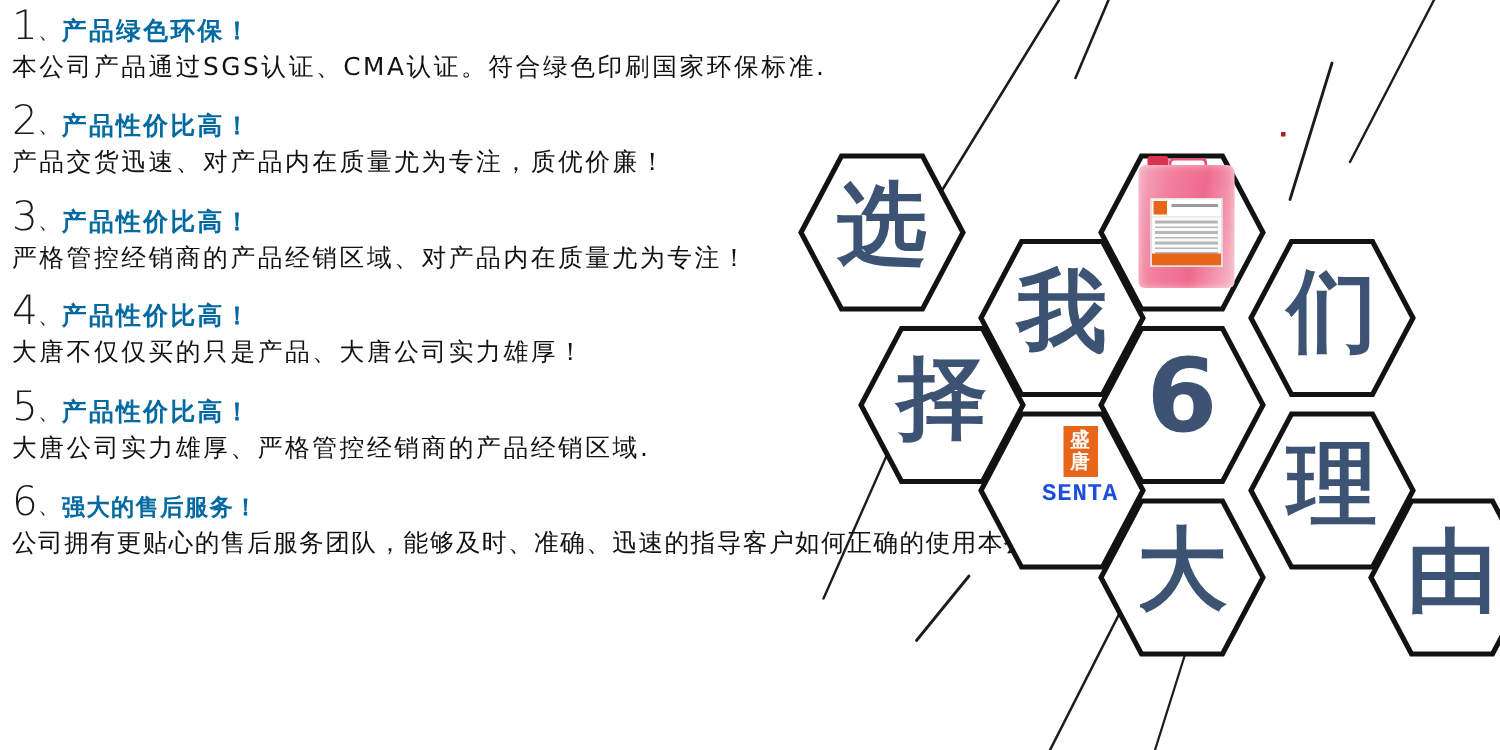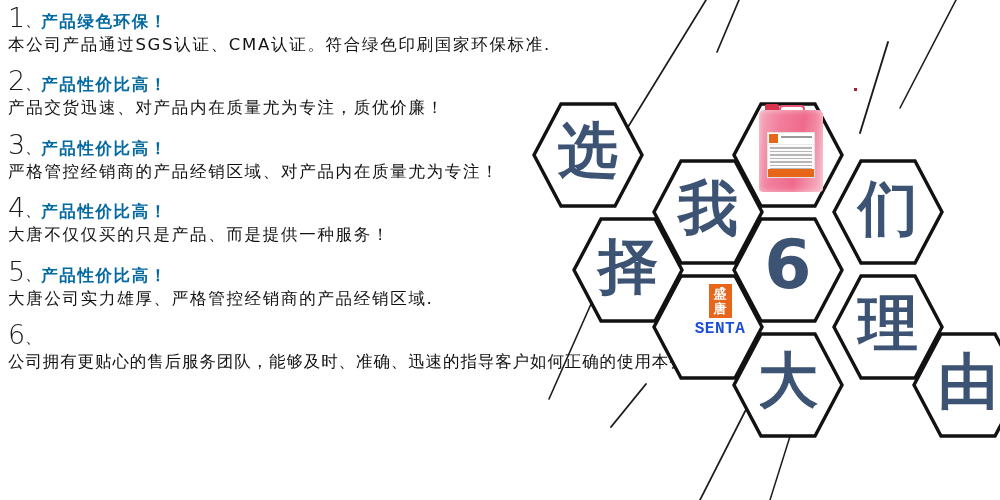--- a/index.html
+++ b/index.html
@@ -262,36 +262,37 @@
       </div>
       <div class="reason-detail">严格管控经销商的产品经销区域、对产品内在质量尤为专注！</div>
     </div>
 
     <div class="reason">
       <div class="reason-head">
         <span class="reason-num">4</span>
         <span class="reason-dun">、</span>
         <span class="reason-title">产品性价比高！</span>
       </div>
-      <div class="reason-detail">大唐不仅仅买的只是产品、而是提供一种服务！</div>
+      <div class="reason-detail">大唐不仅仅买的只是产品、大唐公司实力雄厚！</div>
     </div>
 
     <div class="reason">
       <div class="reason-head">
         <span class="reason-num">5</span>
         <span class="reason-dun">、</span>
         <span class="reason-title">产品性价比高！</span>
       </div>
       <div class="reason-detail">大唐公司实力雄厚、严格管控经销商的产品经销区域.</div>
     </div>
 
     <div class="reason last">
       <div class="reason-head">
         <span class="reason-num">6</span>
         <span class="reason-dun">、</span>
+        <span class="reason-title">强大的售后服务！</span>
       </div>
       <div class="reason-detail">公司拥有更贴心的售后服务团队，能够及时、准确、迅速的指导客户如何正确的使用本公司产品</div>
     </div>
 
   </div>
 
   <svg id="hex-cluster" viewBox="0 0 1000 500" width="1000" height="500">
     <g fill="#ffffff" stroke="#121212" stroke-width="3.4" stroke-linejoin="miter">
 
       <polygon points="561,104 615,104 642,155 615,206 561,206 534,155"></polygon>

